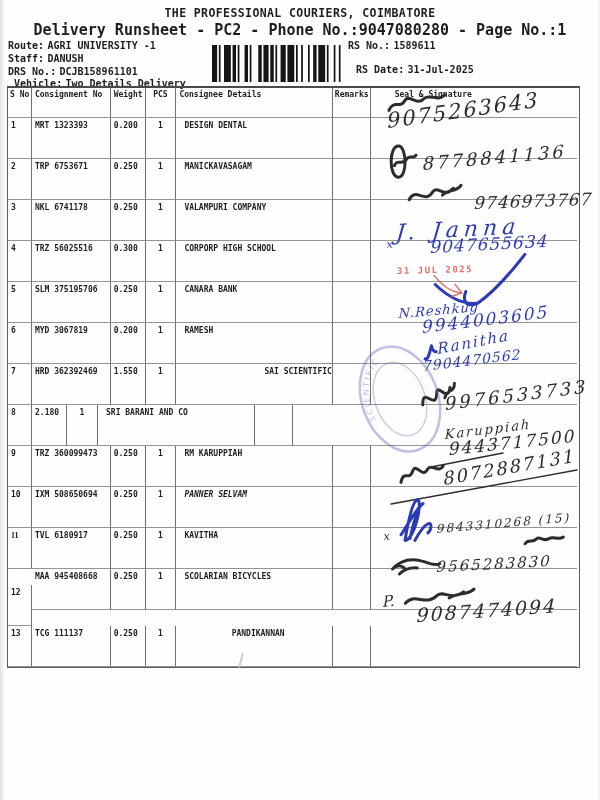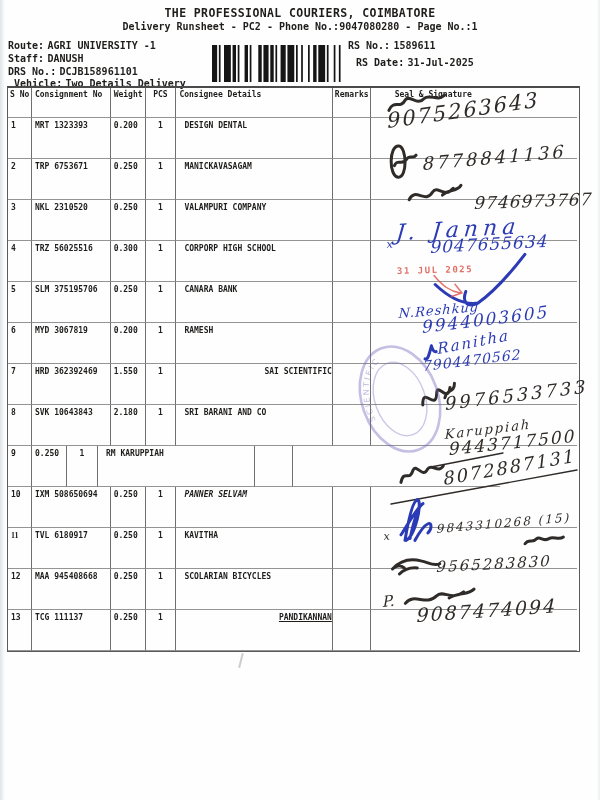--- a/index.html
+++ b/index.html
@@ -5,21 +5,21 @@
   html,body{margin:0;padding:0;background:#fff;}
   #page{position:relative;width:600px;height:800px;background:#fefefe;overflow:hidden;
         font-family:"DejaVu Sans Mono",monospace;color:#1e1d1b;}
   .edgeL{position:absolute;left:0;top:0;width:5px;height:800px;
          background:linear-gradient(to right,#d7dde2,rgba(255,255,255,0));opacity:.8;}
   .edgeR{position:absolute;right:0;top:0;width:3px;height:800px;
          background:linear-gradient(to left,#e3e7ea,rgba(255,255,255,0));opacity:.7;}
   .title{position:absolute;left:0;top:6px;width:100%;text-align:center;
          font-size:11.5px;font-weight:bold;letter-spacing:.4px;}
   .subtitle{position:absolute;left:0;top:21px;width:100%;text-align:center;
-         font-size:10px;font-weight:bold;}
+         font-size:15px;font-weight:bold;}
   .meta{position:absolute;font-size:10px;font-weight:bold;white-space:nowrap;}
   .meta .val{margin-left:.55ch;}
   .tbl{position:absolute;left:7px;top:86px;width:571px;
        border:1px solid #5a5a5a;border-top:2px solid #4a4a4a;background:transparent;}
   .trow{display:flex;width:569px;}
   .cell{box-sizing:border-box;border-right:1px solid #6f6f6f;border-bottom:1px solid #949494;
         font-size:8px;font-weight:bold;padding-top:2px;overflow:visible;white-space:nowrap;}
   .cell:last-child{border-right:none;}
   .hrow .cell{height:30px;}
   .drow .cell{height:41px;padding-top:3px;}
@@ -54,21 +54,21 @@
   </div>
   <div class="meta" style="left:8px;top:66px;">
     <span>DRS No.:</span><span class="val">DCJB158961101</span>
   </div>
   <div class="meta" style="left:14px;top:78px;">
     <span>Vehicle:</span><span class="val">Two Details Delivery</span>
   </div>
   <div class="meta" style="left:348px;top:40px;">
     <span>RS No.:</span><span class="val">1589611</span>
   </div>
-  <div class="meta" style="left:356px;top:57px;">
+  <div class="meta" style="left:356px;top:64px;">
     <span>RS Date:</span><span class="val">31-Jul-2025</span>
   </div>
 
   <svg class="bc" id="barcode" viewBox="0 0 132 37" preserveAspectRatio="none">
       <rect x="0" y="0" width="5.142857142857142" height="37" fill="#151515"></rect>
       <rect x="6.857142857142857" y="0" width="1.7142857142857142" height="37" fill="#151515"></rect>
       <rect x="12" y="0" width="6.857142857142857" height="37" fill="#151515"></rect>
       <rect x="20.571428571428573" y="0" width="3.4285714285714284" height="37" fill="#151515"></rect>
       <rect x="25.714285714285715" y="0" width="1.7142857142857142" height="37" fill="#151515"></rect>
       <rect x="32.57142857142857" y="0" width="3.4285714285714284" height="37" fill="#151515"></rect>
@@ -112,21 +112,21 @@
         <div class="cell" style="width: 24px; text-align: left; padding-left: 3px;">2</div>
         <div class="cell" style="width: 79px; text-align: left; padding-left: 3px;">TRP 6753671</div>
         <div class="cell" style="width: 35px; text-align: left; padding-left: 3px;">0.250</div>
         <div class="cell" style="width: 31px; text-align: center; padding-left: 0px;">1</div>
         <div class="cell" style="width: 157px; text-align: left; padding-left: 8px;">MANICKAVASAGAM</div>
         <div class="cell" style="width: 38px; text-align: left; padding-left: 3px;"></div>
         <div class="cell" style="width: 207px; text-align: left; padding-left: 3px;"></div>
       </div>
       <div class="trow drow">
         <div class="cell" style="width: 24px; text-align: left; padding-left: 3px;">3</div>
-        <div class="cell" style="width: 79px; text-align: left; padding-left: 3px;">NKL 2310520</div>
+        <div class="cell" style="width: 79px; text-align: left; padding-left: 3px;">NKL 6741178</div>
         <div class="cell" style="width: 35px; text-align: left; padding-left: 3px;">0.250</div>
         <div class="cell" style="width: 31px; text-align: center; padding-left: 0px;">1</div>
         <div class="cell" style="width: 157px; text-align: left; padding-left: 8px;">VALAMPURI COMPANY</div>
         <div class="cell" style="width: 38px; text-align: left; padding-left: 3px;"></div>
         <div class="cell" style="width: 207px; text-align: left; padding-left: 3px;"></div>
       </div>
       <div class="trow drow">
         <div class="cell" style="width: 24px; text-align: left; padding-left: 3px;">4</div>
         <div class="cell" style="width: 79px; text-align: left; padding-left: 3px;">TRZ 56025516</div>
         <div class="cell" style="width: 35px; text-align: left; padding-left: 3px;">0.300</div>
@@ -157,29 +157,29 @@
         <div class="cell" style="width: 24px; text-align: left; padding-left: 3px;">7</div>
         <div class="cell" style="width: 79px; text-align: left; padding-left: 3px;">HRD 362392469</div>
         <div class="cell" style="width: 35px; text-align: left; padding-left: 3px;">1.550</div>
         <div class="cell" style="width: 31px; text-align: center; padding-left: 0px;">1</div>
         <div class="cell" style="width: 157px; text-align: right; padding-left: 8px;">SAI SCIENTIFIC</div>
         <div class="cell" style="width: 38px; text-align: left; padding-left: 3px;"></div>
         <div class="cell" style="width: 207px; text-align: left; padding-left: 3px;"></div>
       </div>
       <div class="trow drow">
         <div class="cell" style="width: 24px; text-align: left; padding-left: 3px;">8</div>
-        <div class="cell" style="width: 79px; text-align: left; padding-left: 3px;">SVK 10643843</div>
         <div class="cell" style="width: 35px; text-align: left; padding-left: 3px;">2.180</div>
         <div class="cell" style="width: 31px; text-align: center; padding-left: 0px;">1</div>
         <div class="cell" style="width: 157px; text-align: left; padding-left: 8px;">SRI BARANI AND CO</div>
         <div class="cell" style="width: 38px; text-align: left; padding-left: 3px;"></div>
         <div class="cell" style="width: 207px; text-align: left; padding-left: 3px;"></div>
       </div>
       <div class="trow drow">
         <div class="cell" style="width: 24px; text-align: left; padding-left: 3px;">9</div>
+        <div class="cell" style="width: 79px; text-align: left; padding-left: 3px;">TRZ 360099473</div>
         <div class="cell" style="width: 35px; text-align: left; padding-left: 3px;">0.250</div>
         <div class="cell" style="width: 31px; text-align: center; padding-left: 0px;">1</div>
         <div class="cell" style="width: 157px; text-align: left; padding-left: 8px;">RM KARUPPIAH</div>
         <div class="cell" style="width: 38px; text-align: left; padding-left: 3px;"></div>
         <div class="cell" style="width: 207px; text-align: left; padding-left: 3px;"></div>
       </div>
       <div class="trow drow">
         <div class="cell" style="width: 24px; text-align: left; padding-left: 3px;">10</div>
         <div class="cell" style="width: 79px; text-align: left; padding-left: 3px;">IXM 508650694</div>
         <div class="cell" style="width: 35px; text-align: left; padding-left: 3px;">0.250</div>
@@ -191,34 +191,34 @@
       <div class="trow drow">
         <div class="cell" style="width: 24px; text-align: left; padding-left: 3px; font-family: Liberation Serif, serif;">11</div>
         <div class="cell" style="width: 79px; text-align: left; padding-left: 3px;">TVL 6180917</div>
         <div class="cell" style="width: 35px; text-align: left; padding-left: 3px;">0.250</div>
         <div class="cell" style="width: 31px; text-align: center; padding-left: 0px;">1</div>
         <div class="cell" style="width: 157px; text-align: left; padding-left: 8px;">KAVITHA</div>
         <div class="cell" style="width: 38px; text-align: left; padding-left: 3px;"></div>
         <div class="cell" style="width: 207px; text-align: left; padding-left: 3px;"></div>
       </div>
       <div class="trow drow">
-        <div class="cell" style="width: 24px; text-align: left; padding-left: 3px;">12</div>
+        <div class="cell" style="width: 24px; text-align: left; padding-left: 3px; margin-top: 16px;">12</div>
         <div class="cell" style="width: 79px; text-align: left; padding-left: 3px;">MAA 945408668</div>
         <div class="cell" style="width: 35px; text-align: left; padding-left: 3px;">0.250</div>
         <div class="cell" style="width: 31px; text-align: center; padding-left: 0px;">1</div>
         <div class="cell" style="width: 157px; text-align: left; padding-left: 8px;">SCOLARIAN BICYCLES</div>
         <div class="cell" style="width: 38px; text-align: left; padding-left: 3px;"></div>
         <div class="cell" style="width: 207px; text-align: left; padding-left: 3px;"></div>
       </div>
       <div class="trow drow">
         <div class="cell" style="width: 24px; text-align: left; padding-left: 3px;">13</div>
         <div class="cell" style="width: 79px; text-align: left; padding-left: 3px;">TCG 111137</div>
         <div class="cell" style="width: 35px; text-align: left; padding-left: 3px;">0.250</div>
         <div class="cell" style="width: 31px; text-align: center; padding-left: 0px;">1</div>
-        <div class="cell" style="width: 157px; text-align: right; padding-left: 8px; text-decoration: underline;">PANDIKANNAN</div>
+        <div class="cell" style="width: 157px; text-align: center; padding-left: 8px;">PANDIKANNAN</div>
         <div class="cell" style="width: 38px; text-align: left; padding-left: 3px;"></div>
         <div class="cell" style="width: 207px; text-align: left; padding-left: 3px;"></div>
       </div>
     </div>
 
   <div class="sigLayer" id="sigLayer">
       <div class="sig" style="top: 101px;">
         <svg class="scrib" viewBox="0 0 100 50" preserveAspectRatio="none" style="left: 14px; top: -4px; width: 62px; height: 18px; position: absolute; transform: rotate(-6deg);">
           <path d="M4,38 C14,8 22,40 32,14 C40,-2 50,36 62,16 C72,2 84,30 96,12" fill="none" stroke="#2f2b28" stroke-width="3" stroke-linecap="round" vector-effect="non-scaling-stroke"></path>
         </svg>

